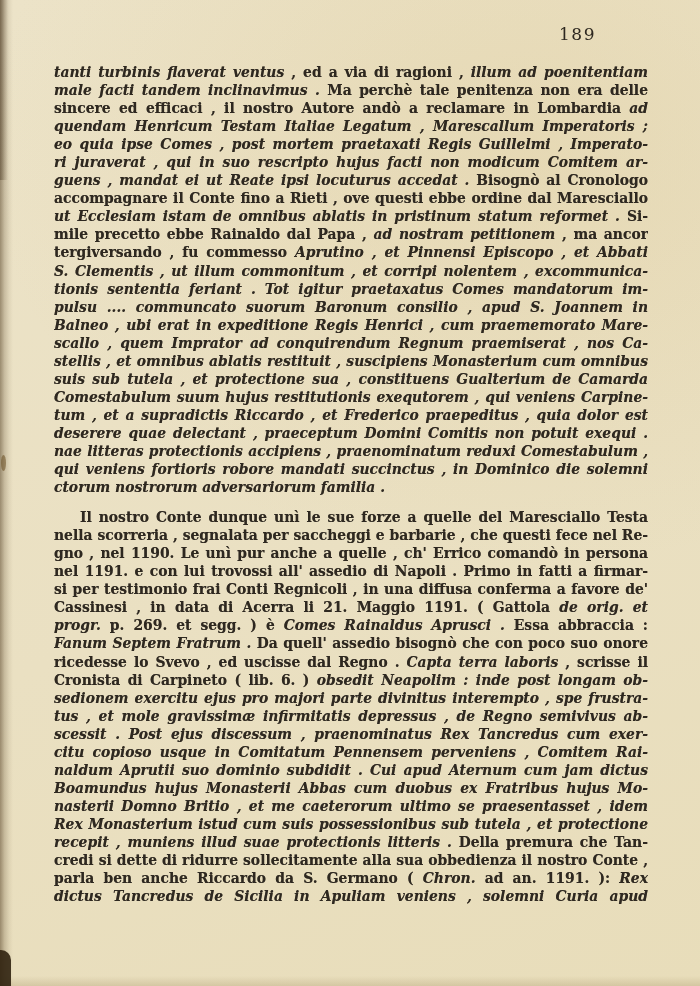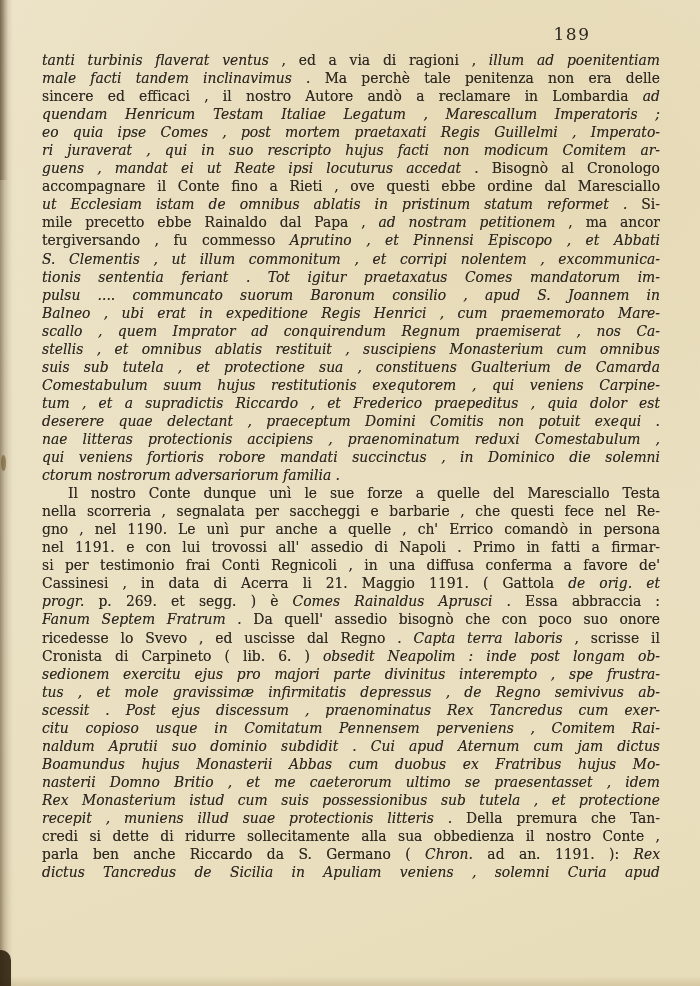--- a/index.html
+++ b/index.html
@@ -37,30 +37,30 @@
     opacity: 0.9;
   }
   .speck {
     position: absolute; left: 1px; top: 455px; width: 5px; height: 16px;
     background: rgba(104,76,32,0.55);
     border-radius: 50%;
   }
   .pageno {
     position: absolute; top: 24px; left: 548px; width: 48px;
     font-size: 17px; letter-spacing: 1.5px;
-    text-align: center;
+    text-align: right;
     color: #2e2820;
   }
   .text {
     position: absolute; left: 42px; top: 51px; width: 618px;
     font-size: 13.9px;
     line-height: 18.05px;
     text-shadow: 0 0 0.5px rgba(46,40,32,0.55);
   }
-  .para { margin: 0; }
+  .para { margin: 12px; font-weight: bold; }
   .para.indent .line:first-child { text-indent: 26px; }
   .line {
     height: 18.05px;
     overflow: hidden;
     text-align: justify;
     text-align-last: justify;
     white-space: normal;
   }
   .line.short { text-align-last: left; }
   .i { font-style: italic; }

